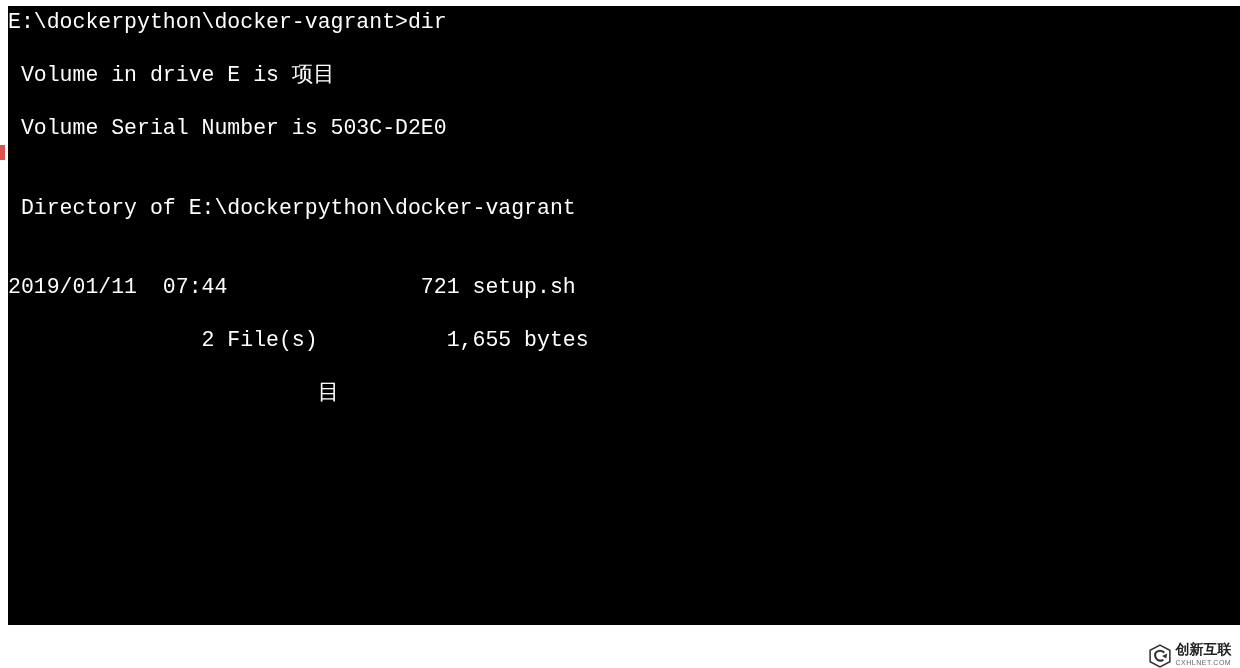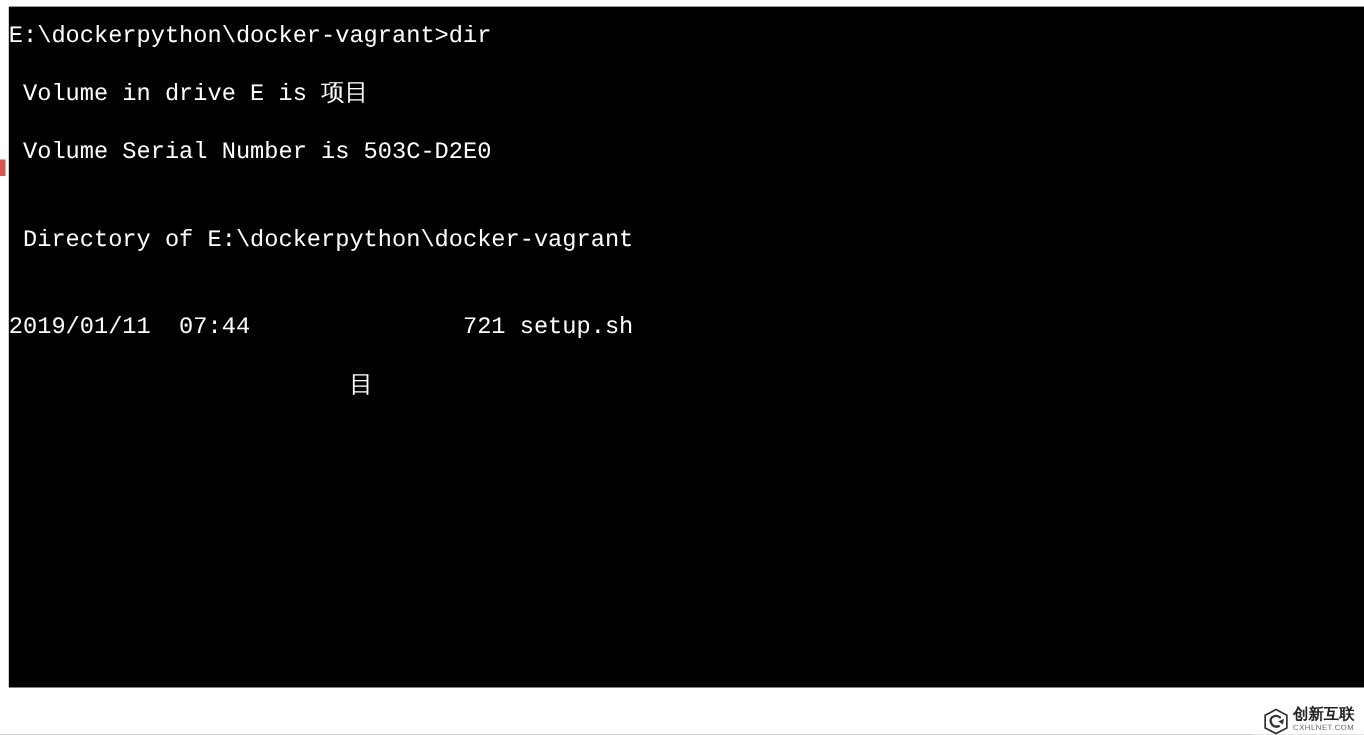--- a/index.html
+++ b/index.html
@@ -26,21 +26,21 @@
     .terminal {
       position: absolute;
       left: 8px;
       top: 6px;
       width: 1232px;
       height: 619px;
       background: #000000;
       color: #ffffff;
       font-size: 21.5px;
       line-height: 26.5px;
-      padding: 14px 0 0 0;
+      padding: 3px 0 0 0;
       font-family: "SimSun", "Consolas", "Courier New", monospace;
       white-space: pre;
       overflow: hidden;
     }
     .terminal-line {
       display: block;
       font-feature-settings: "tnum";
       letter-spacing: 0px;
     }
     .watermark {
@@ -84,20 +84,21 @@
 
 <div class="left-edge"></div>
 
 <div class="terminal"><span class="terminal-line">E:\dockerpython\docker-vagrant&gt;dir</span>
 <span class="terminal-line"> Volume in drive E is 项目</span>
 <span class="terminal-line"> Volume Serial Number is 503C-D2E0</span>
 <span class="terminal-line"></span>
 <span class="terminal-line"> Directory of E:\dockerpython\docker-vagrant</span>
 <span class="terminal-line"></span>
 <span class="terminal-line">2019/01/11  07:44               721 setup.sh</span>
+<span class="terminal-line">               2 File(s)          1,655 bytes</span>
 <span class="terminal-line">                        目</span>
 
 
 
 <span class="terminal-line"></span>
 </div>
 
 <div class="watermark">
   <span class="logo">
     <svg viewBox="0 0 100 100">

